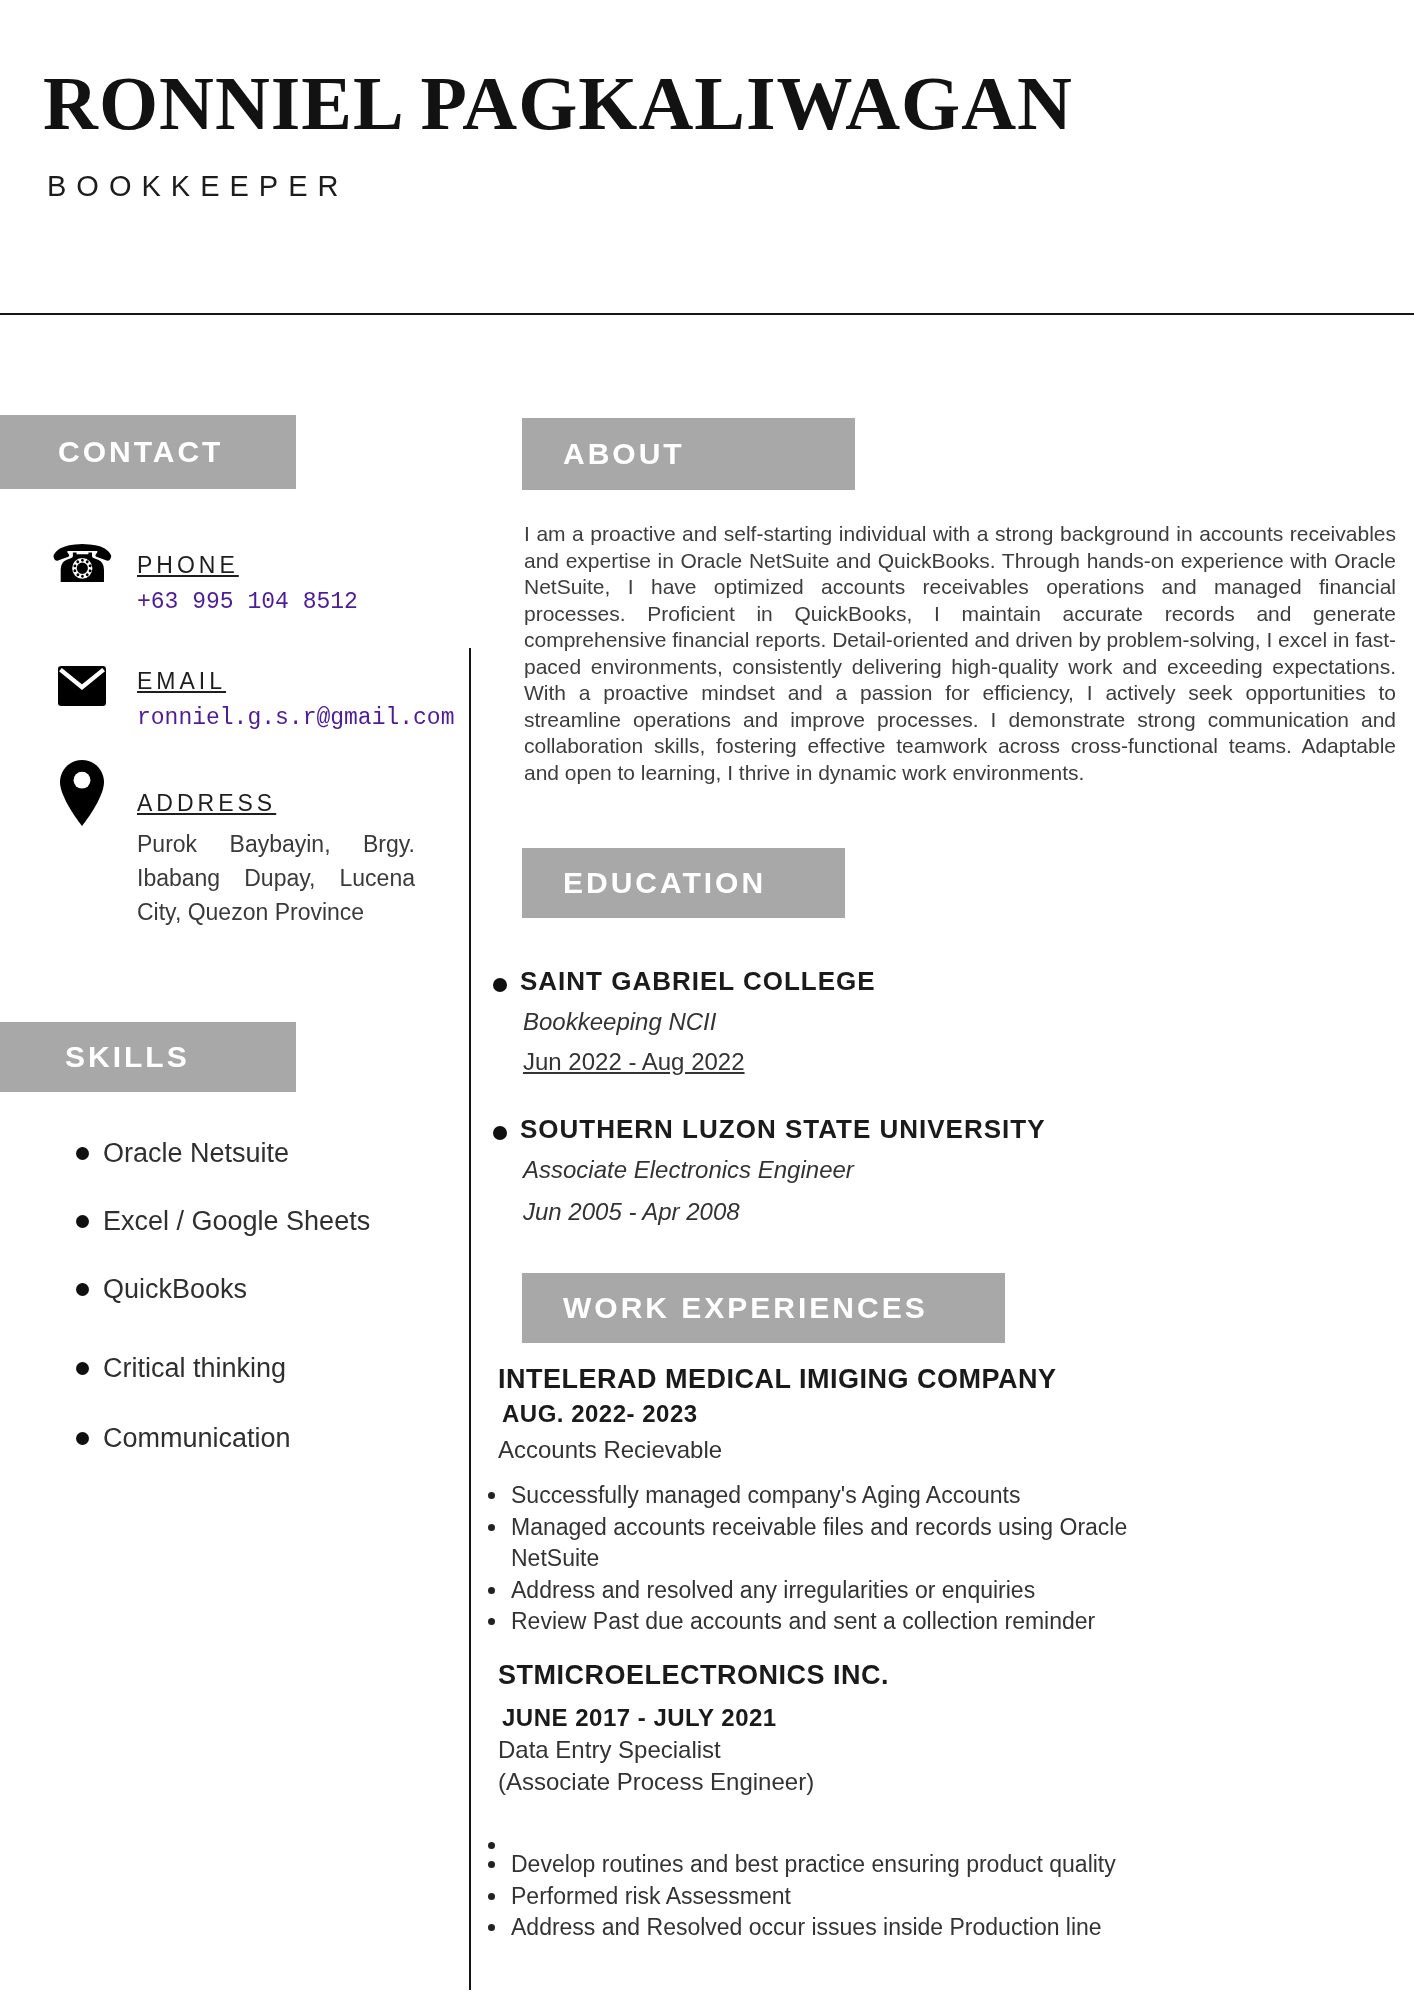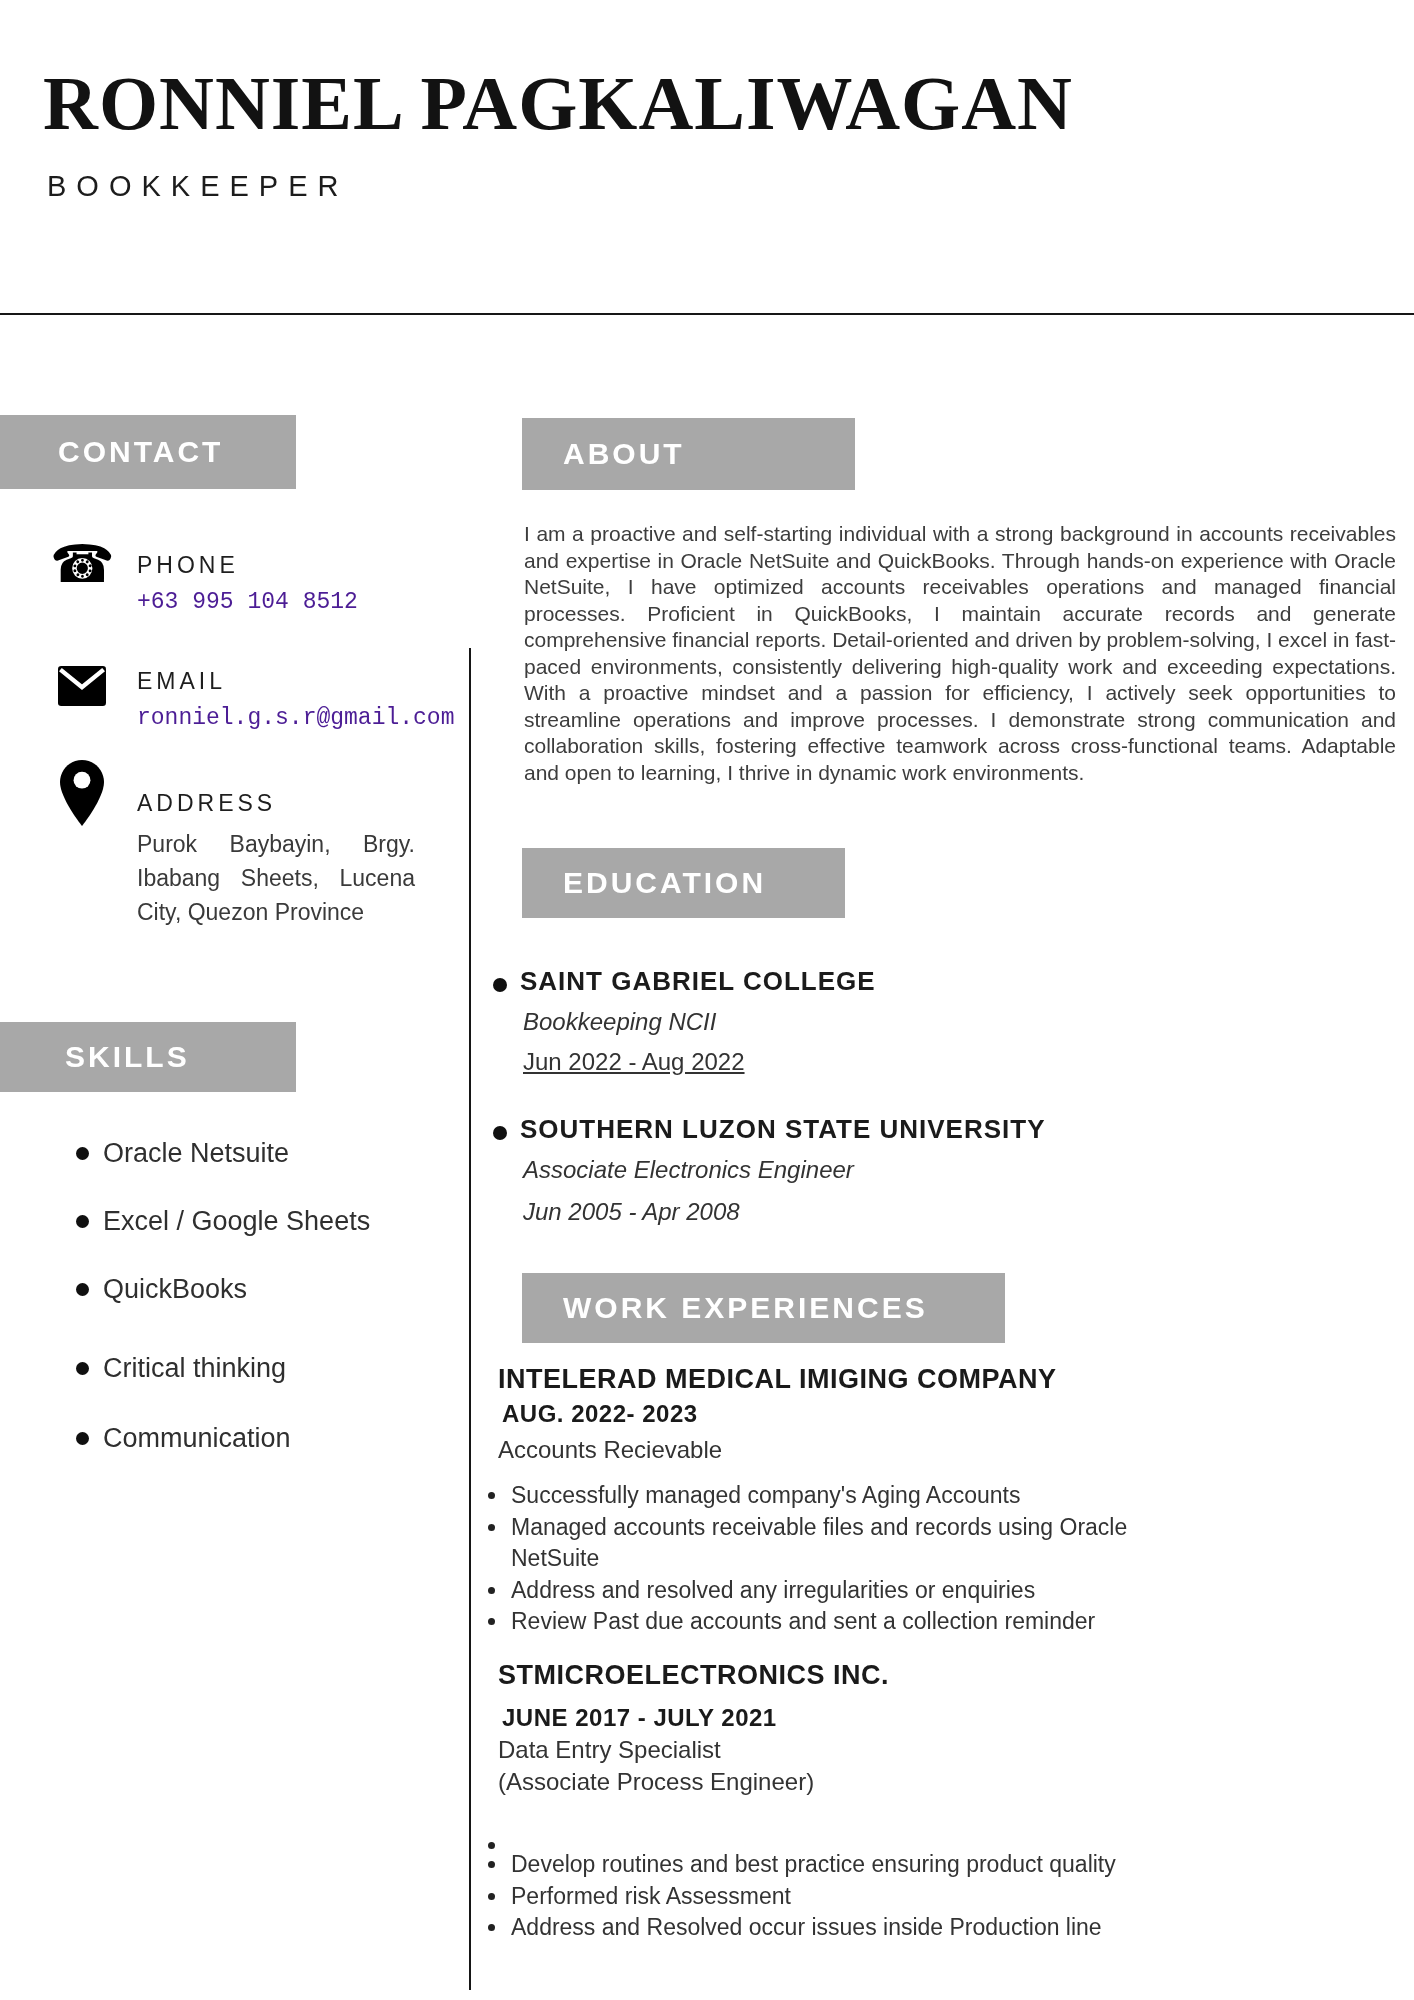--- a/index.html
+++ b/index.html
@@ -34,21 +34,21 @@
 
   
   .icon{position:absolute;color:#000;}
   .phone-icon{left:50px;top:538px;font-family:"DejaVu Sans",sans-serif;font-size:52px;line-height:52px;}
   .email-icon{left:58px;top:666px;}
   .pin-icon{left:60px;top:760px;}
   .contact-block{position:absolute;left:137px;}
   .phone-block{top:552px;}
   .email-block{top:668px;}
   .address-block{top:790px;}
-  .ci-label{font-size:23px;letter-spacing:4px;color:#1e1e1e;}
+  .ci-label{font-size:23px;letter-spacing:4px;color:#1e1e1e;text-decoration:underline;}
   .ci-value{font-size:23px;color:#4c1d95;margin-top:10px;font-family:Liberation Mono, monospace;}
   .address-text{
     font-size:23px;color:#3a3a3a;margin-top:10px;width:278px;
     line-height:34px;text-align:justify;text-align-last:left;
   }
 
   
   .skill-item{position:absolute;left:76px;display:flex;align-items:center;gap:14px;}
   .skill-0{top:1138px;} .skill-1{top:1206px;} .skill-2{top:1274px;}
   .skill-3{top:1353px;} .skill-4{top:1423px;}
@@ -120,21 +120,21 @@
   </div>
 
   <span class="icon pin-icon">
     <svg width="44" height="66" viewBox="0 0 24 36" xmlns="http://www.w3.org/2000/svg">
       <path d="M12 0 C5.4 0 0 5.4 0 12 c0 9 12 24 12 24 s12 -15 12 -24 C24 5.4 18.6 0 12 0 z" fill="#000"></path>
       <circle cx="12" cy="11" r="4.6" fill="#fff"></circle>
     </svg>
   </span>
   <div class="contact-block address-block">
     <div class="ci-label">ADDRESS</div>
-    <div class="address-text">Purok Baybayin, Brgy. Ibabang Sheets, Lucena City, Quezon Province</div>
+    <div class="address-text">Purok Baybayin, Brgy. Ibabang Dupay, Lucena City, Quezon Province</div>
   </div>
 
   <div class="secbox skills-box">
     <span>SKILLS</span>
   </div>
 
   <div class="skill-item skill-0">
     <span class="skill-dot"></span>
     <span class="skill-label">Oracle Netsuite</span>
   </div>

